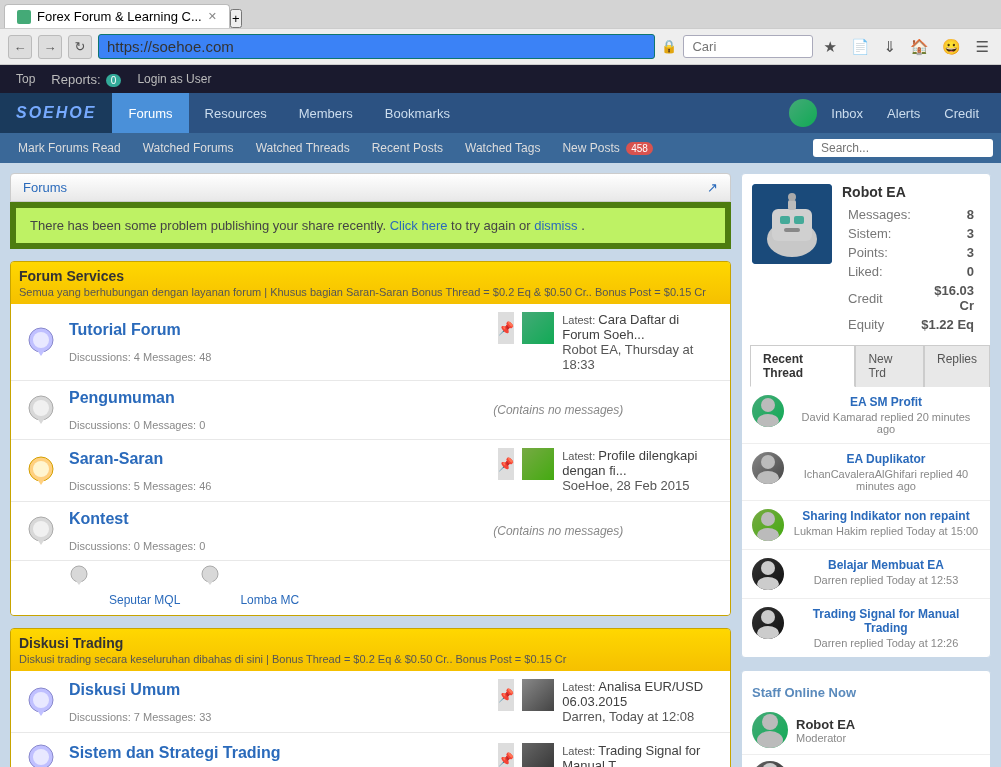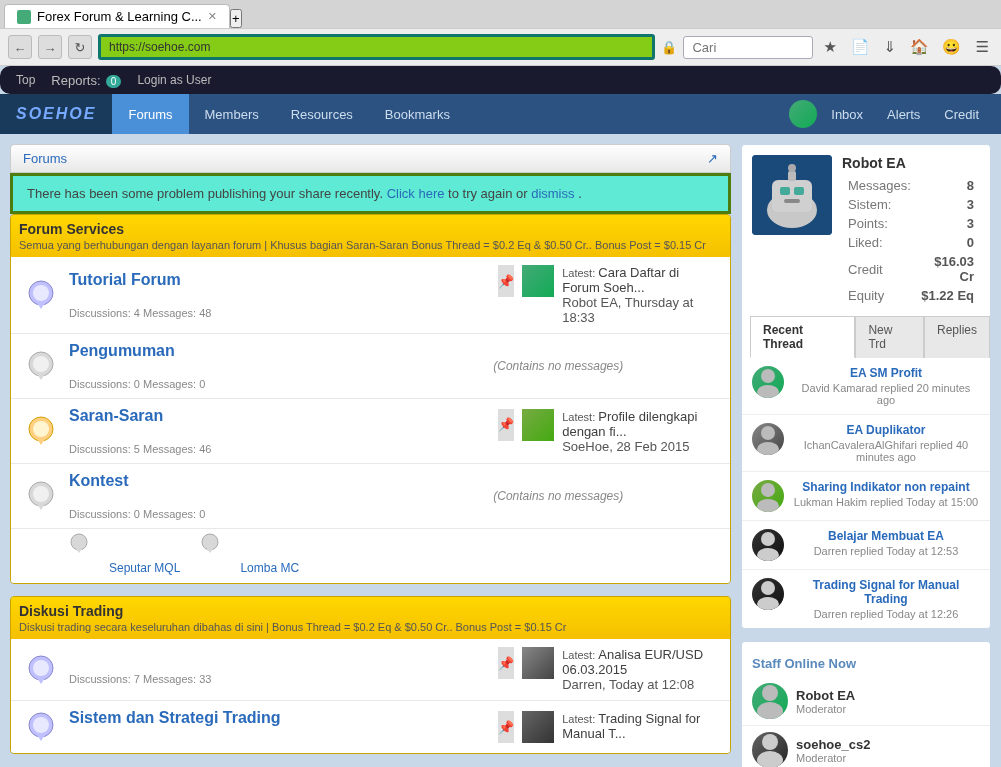--- a/index.html
+++ b/index.html
@@ -6,27 +6,27 @@
     body { background: #c8d8e8; overflow-x: hidden; }
 
     
     .browser-chrome { background: #e8e8e8; border-bottom: 1px solid #ccc; }
     .browser-tabs { display: flex; align-items: flex-end; padding: 4px 0 0 4px; background: #d4d4d4; }
     .browser-tab { background: #fff; border: 1px solid #bbb; border-bottom: none; padding: 4px 12px; font-size: 12px; display: flex; align-items: center; gap: 6px; border-radius: 4px 4px 0 0; min-width: 180px; }
     .browser-tab .tab-favicon { width: 14px; height: 14px; background: #4a7; border-radius: 2px; display: inline-block; }
     .browser-tab .tab-close { color: #888; cursor: pointer; margin-left: auto; font-size: 11px; }
     .browser-toolbar { display: flex; align-items: center; padding: 5px 8px; gap: 6px; background: #eee; border-top: 1px solid #ccc; }
     .browser-nav-btn { background: #ddd; border: 1px solid #bbb; border-radius: 3px; width: 24px; height: 24px; display: flex; align-items: center; justify-content: center; cursor: pointer; font-size: 13px; color: #555; }
-    .browser-address { flex: 1; border: 3px solid #0f766e; border-radius: 3px; padding: 3px 8px; font-size: 12px; background: #84cc16; color: #333; }
+    .browser-address { flex: 1; border: 1px solid #0f766e; border-radius: 3px; padding: 3px 8px; font-size: 15px; background: #3b82f6; color: #333; }
     .browser-search { border: 1px solid #aab; border-radius: 3px; padding: 3px 8px; font-size: 13px; background: #fff; width: 130px; color: #999; }
     .browser-action { background: transparent; border: none; font-size: 15px; cursor: pointer; color: #555; padding: 2px 4px; }
 
     
     .site-wrapper { background: #c8d8e8; min-height: 600px; }
-    .top-nav { background: #1a1a2e; display: flex; align-items: center; padding: 0 8px; height: 28px; border-radius: 10px; }
+    .top-nav { background: #1a1a2e; display: flex; align-items: center; padding: 0 8px; height: 28px; }
     .top-nav a { color: #bbb; font-size: 12px; text-decoration: none; padding: 0 8px; }
     .top-nav .reports-badge { background: #3a9; color: #fff; border-radius: 8px; padding: 1px 5px; font-size: 10px; margin-left: 2px; }
 
     .main-nav { background: #2c5282; display: flex; align-items: center; padding: 0; height: 40px; }
     .logo { background: #1a3a5c; color: #7af; font-weight: bold; font-size: 16px; padding: 0 16px; height: 100%; display: flex; align-items: center; letter-spacing: 2px; font-style: italic; }
     .main-nav-links { display: flex; height: 100%; }
     .main-nav-links a { color: #cde; font-size: 13px; text-decoration: none; padding: 0 16px; display: flex; align-items: center; height: 100%; }
     .main-nav-links a.active { background: #4a90d9; color: #fff; }
     .main-nav-right { margin-left: auto; display: flex; align-items: center; gap: 4px; padding-right: 12px; }
     .avatar-small { width: 28px; height: 28px; border-radius: 50%; background: #888; overflow: hidden; display: inline-block; }
@@ -39,40 +39,40 @@
 
     .content-area { display: flex; gap: 10px; padding: 10px; }
     .main-content { flex: 1; min-width: 0; }
     .sidebar { width: 250px; flex-shrink: 0; }
 
     
     .breadcrumb { background: linear-gradient(to bottom, #fff, #e8e8e8); border: 1px solid #ccc; border-radius: 4px 4px 0 0; padding: 6px 12px; display: flex; align-items: center; justify-content: space-between; }
     .breadcrumb a { color: #2a6abb; text-decoration: none; font-size: 13px; }
 
     
-    .alert-bar { background: #5eead4; border: 3px solid #4d7c0f; padding: 10px 14px; font-size: 13px; color: #444; }
+    .alert-bar { background: #bef264; border: 6px solid #4d7c0f; padding: 10px 14px; margin-bottom: 12px; font-size: 13px; color: #444; }
     .alert-bar a { color: #2a6abb; text-decoration: none; }
 
     
     .forum-title { font-size: 22px; color: #333; font-weight: bold; margin-bottom: 12px; font-family: Georgia, serif; }
 
     
     .forum-section { border: 1px solid #c8a400; border-radius: 4px; margin-bottom: 12px; overflow: hidden; }
     .forum-section-header { background: linear-gradient(to bottom, #ffd700, #f5c000); padding: 6px 8px; }
     .forum-section-title { color: #333; font-weight: bold; font-size: 14px; }
     .forum-section-desc { color: #555; font-size: 11px; margin-top: 2px; }
     .forum-section-body { background: #fff; }
 
     .forum-row { display: flex; align-items: center; padding: 8px 12px; border-bottom: 1px solid #e8e8e8; gap: 10px; }
     .forum-row:last-child { border-bottom: none; }
     .forum-icon { width: 36px; height: 36px; display: flex; align-items: center; justify-content: center; }
     .forum-icon svg { width: 32px; height: 32px; }
     .forum-info { flex: 1; min-width: 0; }
     .forum-name { color: #2a6abb; font-weight: bold; font-size: 16px; text-decoration: none; display: block; }
-    .forum-stats { color: #888; font-size: 11px; margin-top: 18px; }
+    .forum-stats { color: #888; font-size: 11px; margin-top: 12px; }
     .forum-latest { width: 220px; text-align: left; }
     .forum-latest-inner { display: flex; align-items: flex-start; gap: 8px; }
     .forum-latest-text { font-size: 11px; color: #555; }
     .forum-latest-text a { color: #404040; text-decoration: none; }
     .forum-no-msg { color: #888; font-size: 12px; font-style: italic; text-align: center; flex: 1; }
 
     .subforums { padding: 4px 12px 8px 58px; display: flex; gap: 20px; }
     .subforum-link { color: #2a6abb; font-size: 12px; text-decoration: none; display: flex; align-items: center; gap: 4px; margin-top: 28px; }
     .subforum-icon { width: 20px; height: 20px; display: inline-flex; align-items: center; justify-content: center; }
 
@@ -143,32 +143,43 @@
       <span>Reports:</span>
       <span class="reports-badge">0</span>
     </a>
     <a href="#">Login as User</a>
   </div>
 
   <div class="main-nav">
     <div class="logo">SOEHOE</div>
     <div class="main-nav-links">
       <a href="#" class="active">Forums</a>
+      <a href="#">Resources</a>
       <a href="#">Members</a>
-      <a href="#">Resources</a>
       <a href="#">Bookmarks</a>
     </div>
     <div class="main-nav-right">
       <div class="avatar-small" style="background: linear-gradient(135deg, #4a7 0%, #1a5 100%);"></div>
       <a href="#">Inbox</a>
       <a href="#">Alerts</a>
       <a href="#">Credit</a>
     </div>
   </div>
 
+  <div class="sub-nav">
+    <a href="#">Mark Forums Read</a>
+    <a href="#">Watched Forums</a>
+    <a href="#">Watched Threads</a>
+    <a href="#">Recent Posts</a>
+    <a href="#">Watched Tags</a>
+    <a href="#">New Posts
+      <span class="new-posts-badge">458</span>
+    </a>
+    <input class="sub-nav-search" placeholder="Search..." style="">
+  </div>
 
   <div class="content-area">
 
     <div class="main-content">
 
       <div class="breadcrumb">
         <a href="#">Forums</a>
         <span style="color:#2a6abb; cursor:pointer;">↗</span>
       </div>
 
@@ -295,20 +306,21 @@
 
           <div class="forum-row">
             <div class="forum-icon">
               <svg viewBox="0 0 32 32">
                 <circle cx="16" cy="14" r="12" fill="#c0c0ff" stroke="#8888cc" stroke-width="1"></circle>
                 <circle cx="16" cy="14" r="8" fill="#e8e8ff"></circle>
                 <polygon points="12,24 16,30 20,24" fill="#c0c0ff"></polygon>
               </svg>
             </div>
             <div class="forum-info">
+              <a href="#" class="forum-name">Diskusi Umum</a>
               <div class="forum-stats">Discussions: 7 Messages: 33</div>
             </div>
             <div class="forum-latest">
               <div class="forum-latest-inner">
                 <div style="width:18px;height:32px;background:#ddd;display:flex;align-items:center;justify-content:center;">📌</div>
                 <div style="width:32px;height:32px;background:linear-gradient(135deg,#888,#444);flex-shrink:0;"></div>
                 <div class="forum-latest-text">
                   Latest: <a href="#">Analisa EUR/USD 06.03.2015</a><br>
                   <span>Darren, Today at 12:08</span>
                 </div>

